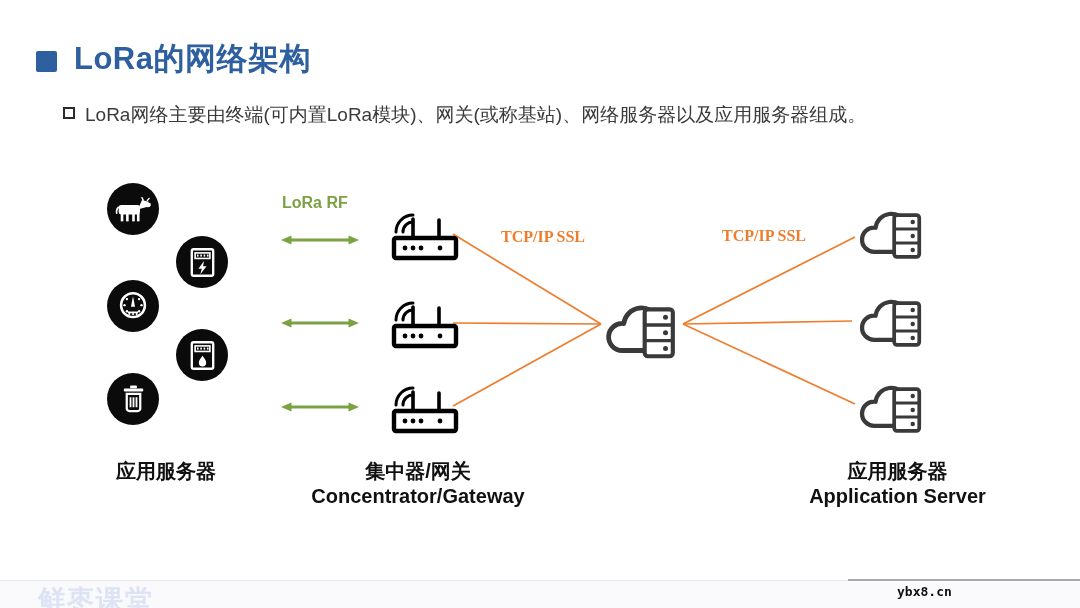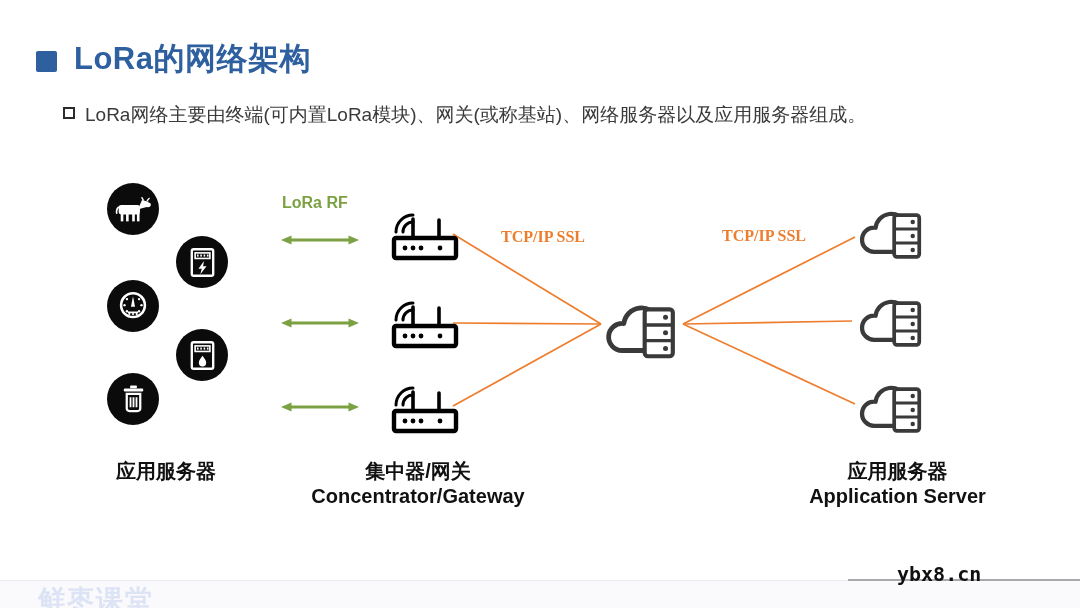--- a/index.html
+++ b/index.html
@@ -43,21 +43,21 @@
   .arrow{position:absolute;width:80px;height:14px;color:var(--accent-green);}
   .router{position:absolute;width:70px;height:60px;color:#000;}
   .cloud-server{position:absolute;color:var(--cloud-gray);}
   .connectors{position:absolute;left:0;top:0;width:1080px;height:608px;pointer-events:none;color:var(--accent-orange);}
 
   
   .footer-rule{position:absolute;left:0;top:580px;width:1080px;height:1px;background:#e9e9f1;}
   .footer-strip{position:absolute;left:0;top:581px;width:1080px;height:27px;background:#fafafd;}
   .site-underline{position:absolute;left:848px;top:579px;width:232px;height:1.5px;background:#a9a9ad;}
   .watermark{position:absolute;left:38px;top:582px;font-size:27px;font-weight:bold;color:var(--watermark-lavender);letter-spacing:2px;}
-  .site-text{position:absolute;left:897px;top:562px;font-size:20px;font-weight:bold;
+  .site-text{position:absolute;left:897px;top:584px;font-size:13px;font-weight:bold;
     font-family:"DejaVu Sans Mono","Liberation Mono",monospace;color:#101010;}
 </style>
 </head>
 <body>
 
 <div class="stage">
 
   <div class="title-row">
     <div class="title-square"></div>
     <div class="title-text">LoRa的网络架构</div>

